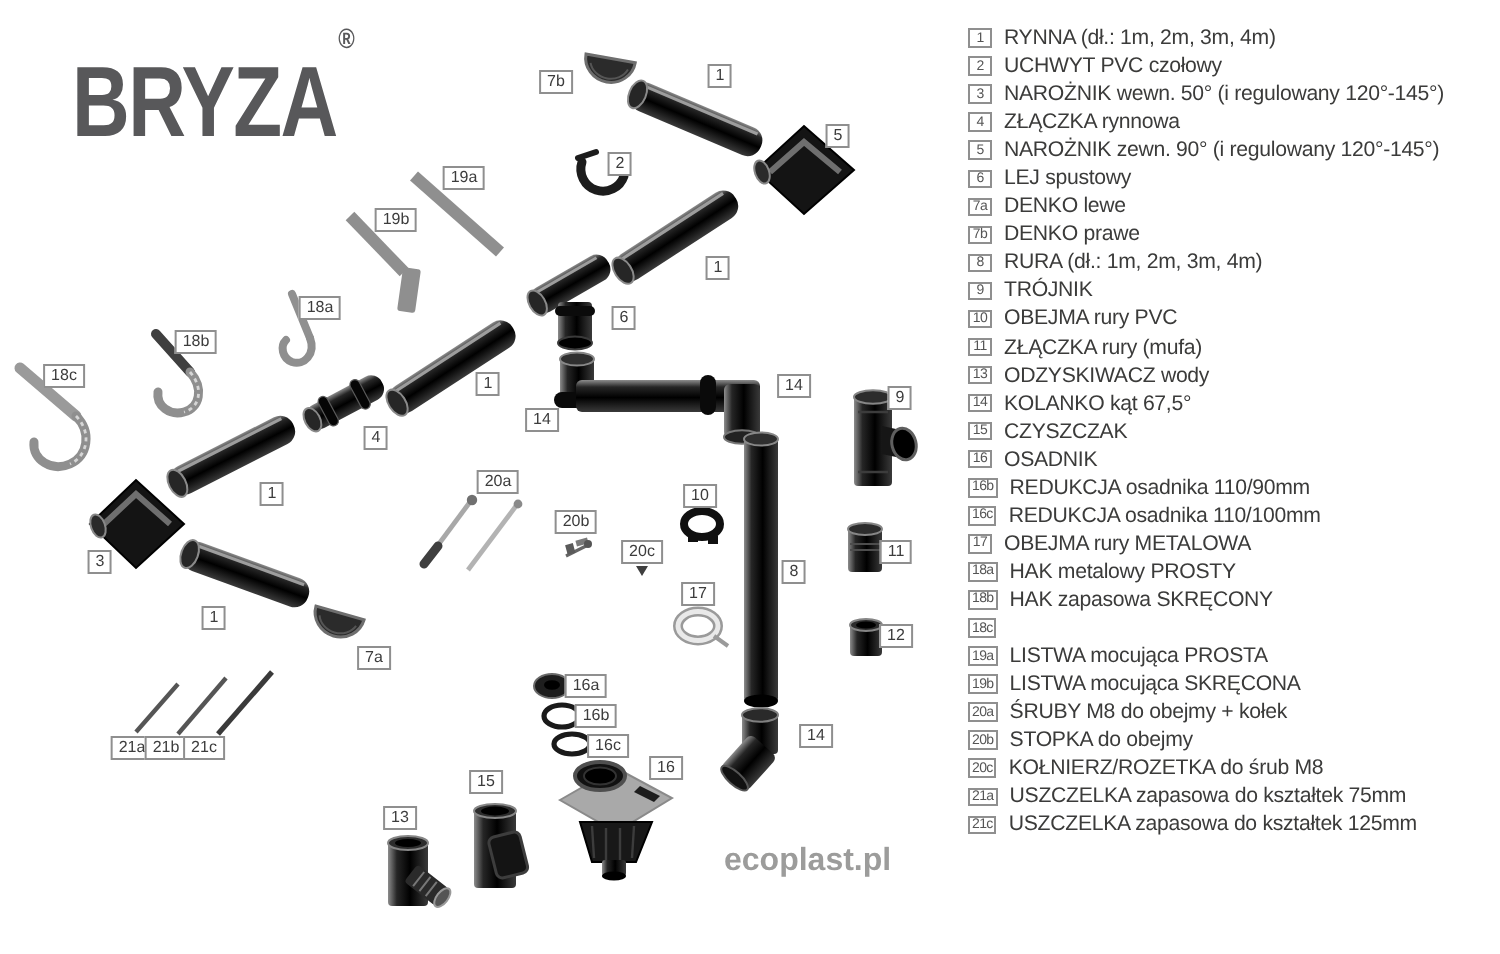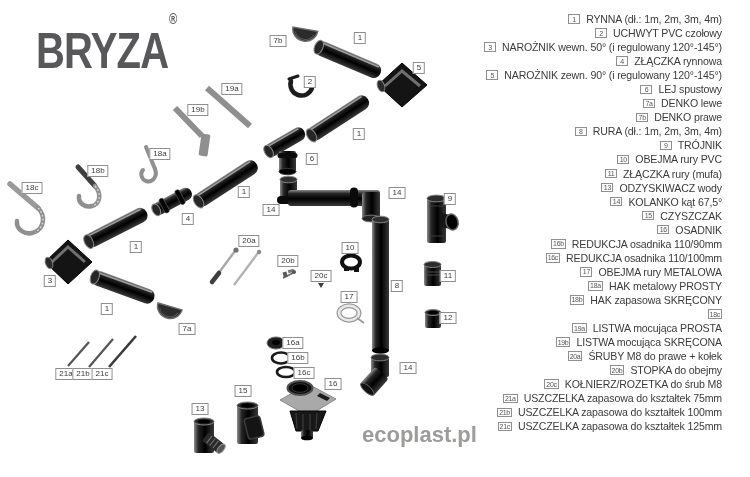--- a/index.html
+++ b/index.html
@@ -10,29 +10,29 @@
         color:#58585a;letter-spacing:-1px;transform:scaleX(.80);transform-origin:left top;
         white-space:nowrap;}
   .logo sup{font-size:14px;position:relative;top:-26px;left:1px;letter-spacing:0;}
 
   .diagram{position:absolute;left:0;top:0;}
 
   .part-label{position:absolute;transform:translate(-50%,-50%);background:#fff;
         border:1px solid #8f8f8f;color:#3c3c3c;font-size:8px;line-height:10px;
         padding:0 3px;white-space:nowrap;}
 
-  .legend{position:absolute;left:484px;top:12px;display:flex;flex-direction:column;align-items:flex-end;}
+  .legend{position:absolute;left:484px;top:12px;display:flex;flex-direction:column;}
   .legend-row{display:flex;align-items:center;height:14.05px;}
   .badge{display:inline-flex;justify-content:center;align-items:center;
         min-width:12px;height:9.5px;padding:0 1px;border:1px solid #8f8f8f;background:#fff;
         color:#555;font-size:7px;letter-spacing:-.3px;box-sizing:border-box;flex:0 0 auto;}
   .legend-text{margin-left:6px;font-size:10.6px;color:#3b3b3a;white-space:nowrap;
         letter-spacing:-.15px;}
 
-  .footer{position:absolute;left:362px;top:422px;font-size:22px;font-weight:bold;color:#9c9c9b;}
+  .footer{position:absolute;left:362px;top:422px;font-size:16px;font-weight:bold;color:#9c9c9b;}
 </style>
 </head>
 <body>
 
 <div class="canvas">
 
   <svg class="diagram" width="480" height="477" viewBox="0 0 480 477">
     <defs>
       <linearGradient id="gV" x1="0" y1="0" x2="0" y2="1">
         <stop offset="0" stop-color="#8d8d8d"></stop>
@@ -395,39 +395,35 @@
       <div class="legend-row">
         <span class="badge">19a</span>
         <span class="legend-text">LISTWA mocująca PROSTA</span>
       </div>
       <div class="legend-row">
         <span class="badge">19b</span>
         <span class="legend-text">LISTWA mocująca SKRĘCONA</span>
       </div>
       <div class="legend-row">
         <span class="badge">20a</span>
-        <span class="legend-text">ŚRUBY M8 do prawe + kołek</span>
+        <span class="legend-text">ŚRUBY M8 do obejmy + kołek</span>
       </div>
       <div class="legend-row">
         <span class="badge">20b</span>
         <span class="legend-text">STOPKA do obejmy</span>
       </div>
       <div class="legend-row">
         <span class="badge">20c</span>
         <span class="legend-text">KOŁNIERZ/ROZETKA do śrub M8</span>
       </div>
       <div class="legend-row">
         <span class="badge">21a</span>
         <span class="legend-text">USZCZELKA zapasowa do kształtek 75mm</span>
       </div>
       <div class="legend-row">
-        <span class="badge">21b</span>
-        <span class="legend-text">USZCZELKA zapasowa do kształtek 100mm</span>
-      </div>
-      <div class="legend-row">
         <span class="badge">21c</span>
         <span class="legend-text">USZCZELKA zapasowa do kształtek 125mm</span>
       </div>
     </div>
 
   <div class="footer">ecoplast.pl</div>
 
 </div>
 
 </body></html>

